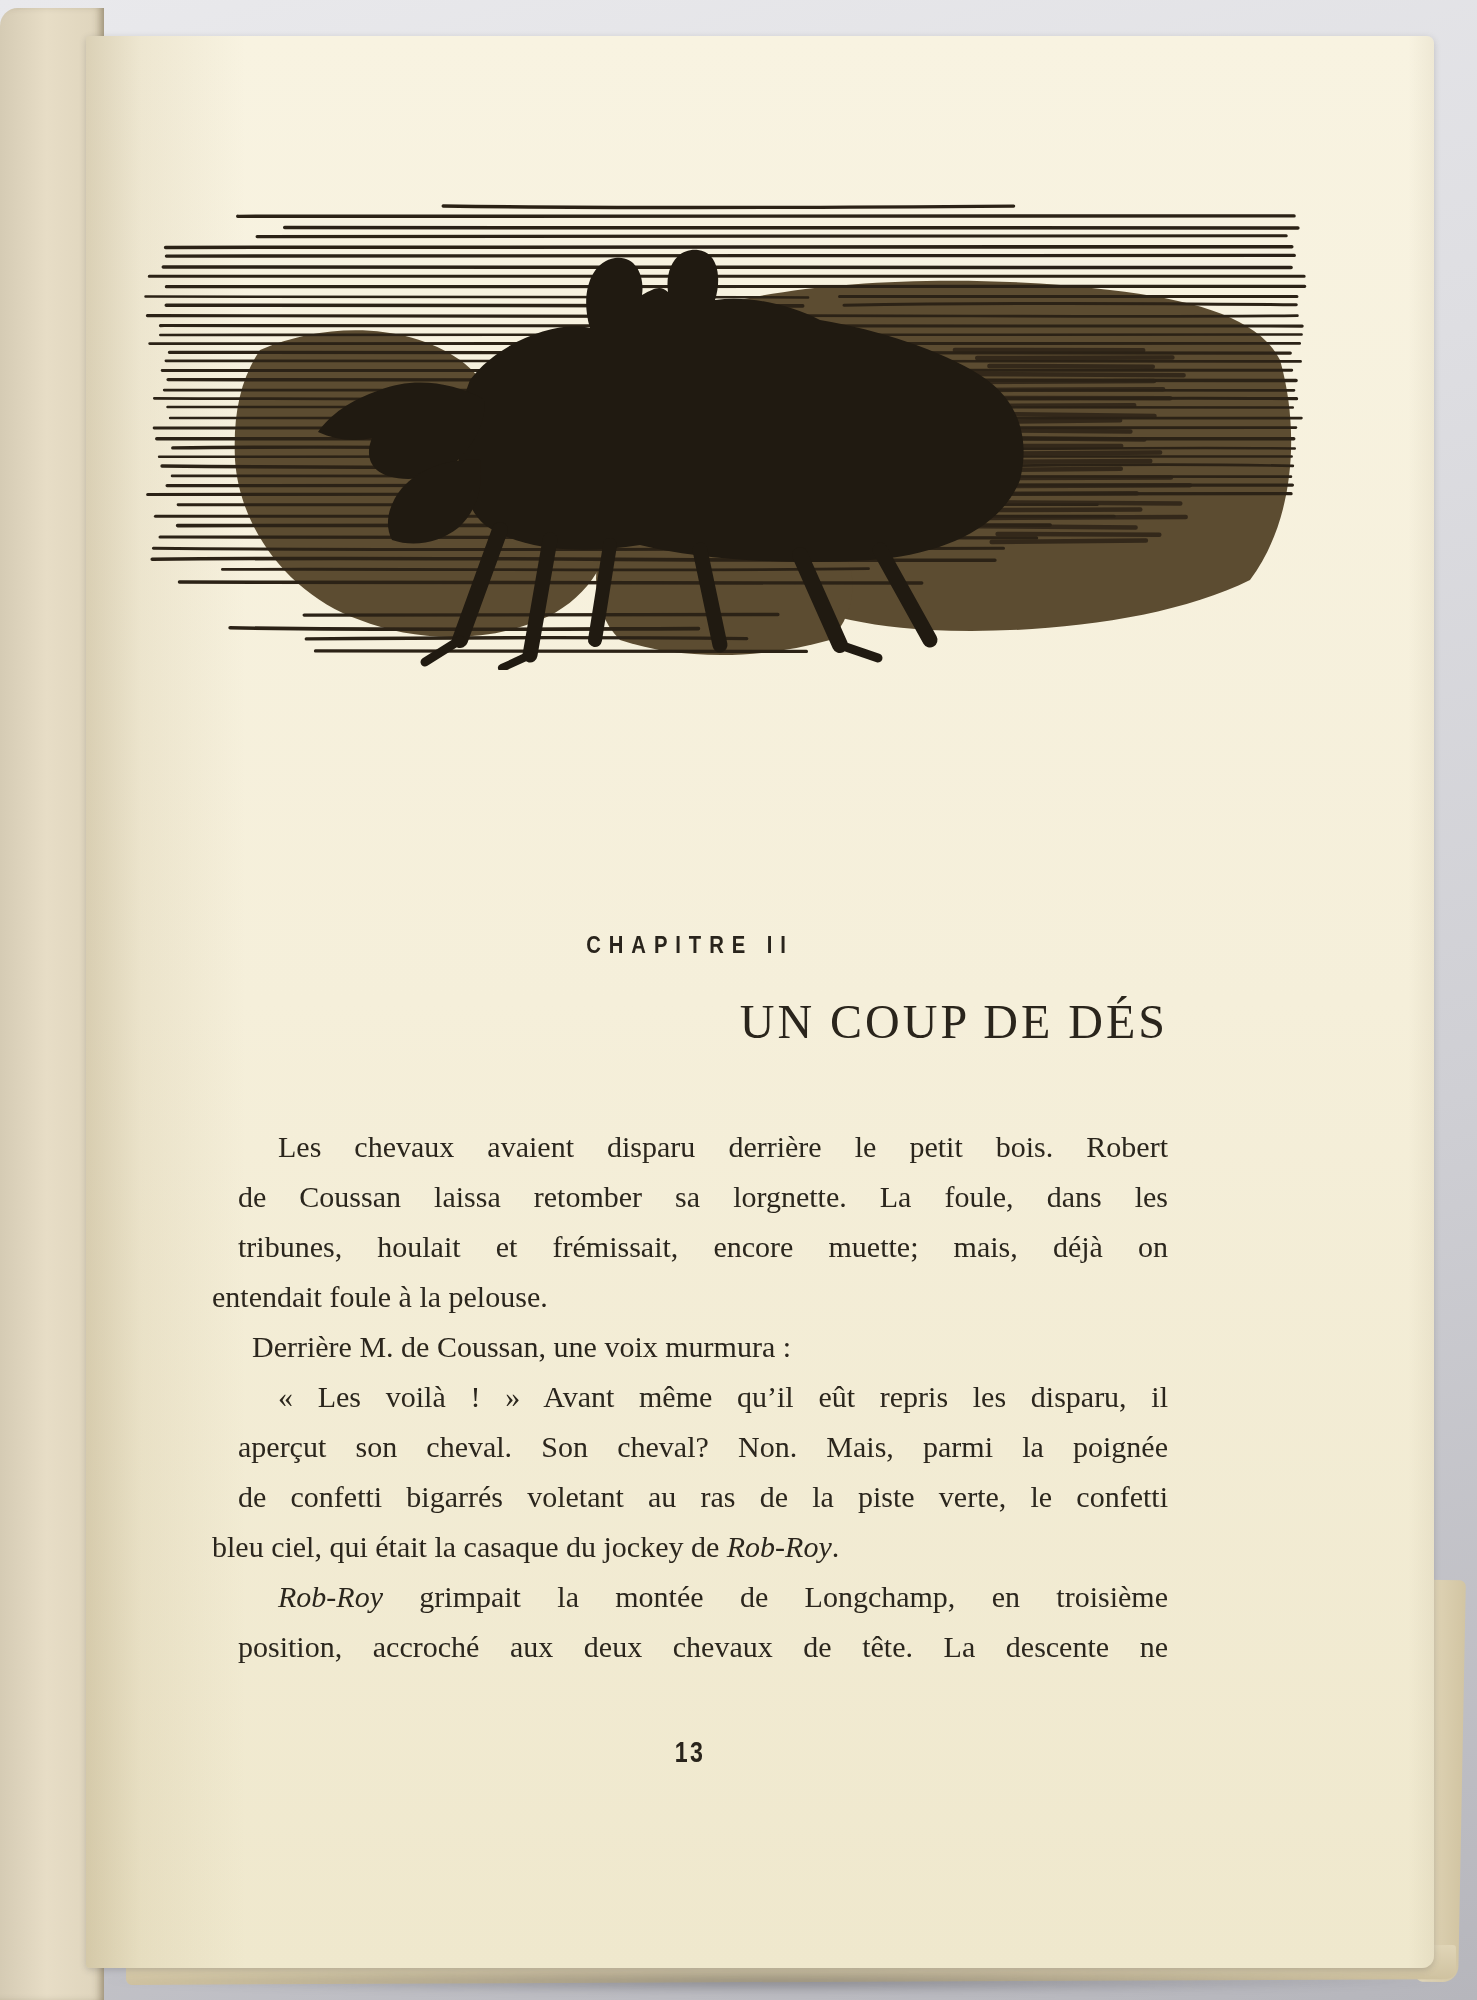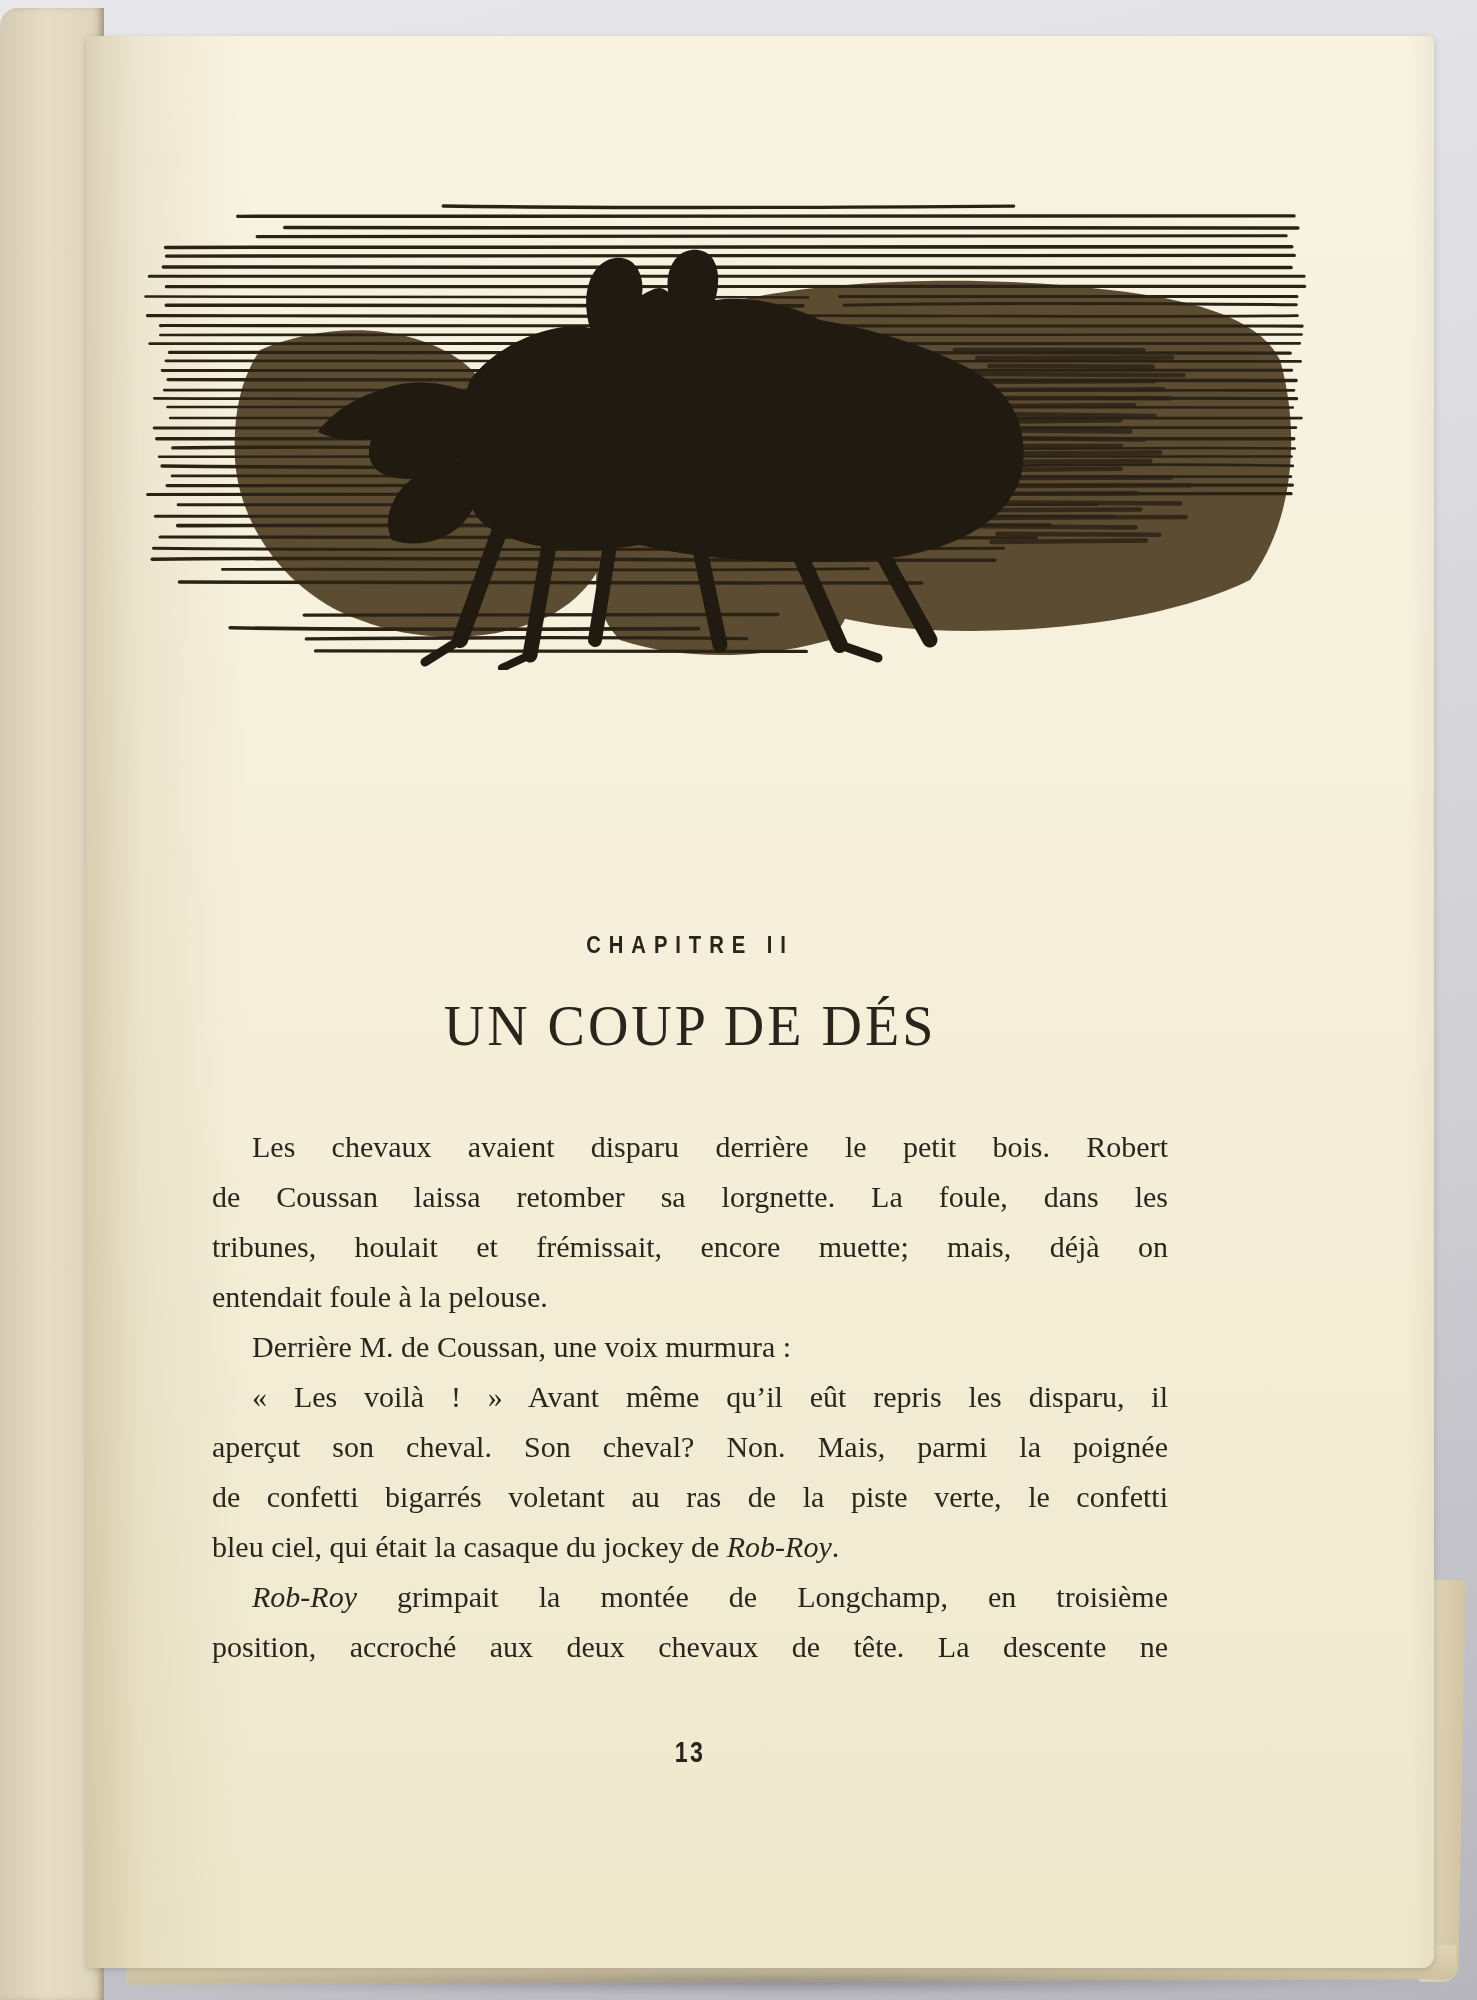--- a/index.html
+++ b/index.html
@@ -26,26 +26,26 @@
         background:
           linear-gradient(90deg,rgba(150,128,82,.30) 0px,rgba(175,155,110,.14) 55px,rgba(0,0,0,0) 160px),
           linear-gradient(270deg,rgba(150,135,100,.10) 0px,rgba(0,0,0,0) 26px),
           linear-gradient(180deg,#f8f3e1 0%,#f5efda 50%,#efe8cd 100%);
         border-radius:3px 7px 12px 4px;
         box-shadow:0 2px 6px rgba(80,80,85,.25);}
   .illus{position:absolute;left:54px;top:164px;width:1170px;height:470px;}
   .chapter-label{position:absolute;left:126px;top:896px;width:956px;text-align:center;
         font-family:"Liberation Sans",sans-serif;font-weight:bold;font-size:23px;
         letter-spacing:9px;color:#29241c;transform:scaleX(.88);transform-origin:center;}
-  .chapter-title{position:absolute;left:126px;top:958px;width:956px;text-align:center;
-        font-size:56px;letter-spacing:3px;color:#2a251c;}
+  .chapter-title{position:absolute;left:126px;top:958px;width:956px;text-align:right;
+        font-size:48px;letter-spacing:3px;color:#2a251c;}
   .body-block{position:absolute;left:126px;top:1086px;width:956px;
         font-size:30px;color:#2b261d;}
   .bl{height:50px;line-height:50px;overflow:hidden;white-space:nowrap;}
-  .bl.j{text-align:justify;text-align-last:justify;white-space:normal;}
+  .bl.j{text-align:justify;text-align-last:justify;white-space:normal;margin-left:26px;}
   .bl.j::after{content:"";display:inline-block;width:100%;height:0;}
   .bl.ind{text-indent:40px;}
   .folio{position:absolute;left:126px;top:1700px;width:956px;text-align:center;
         font-family:"Liberation Sans",sans-serif;font-weight:bold;font-size:29px;
         letter-spacing:3px;color:#29241c;transform:scaleX(.8);transform-origin:center;}
 </style>
 </head>
 <body>
 
 <div id="canvas">

